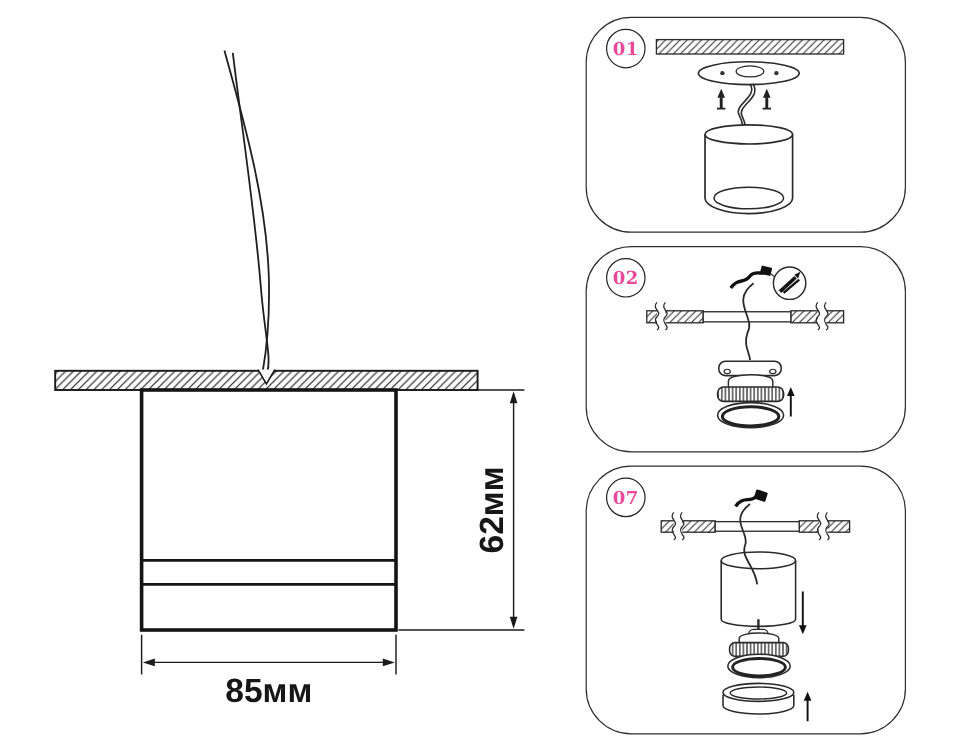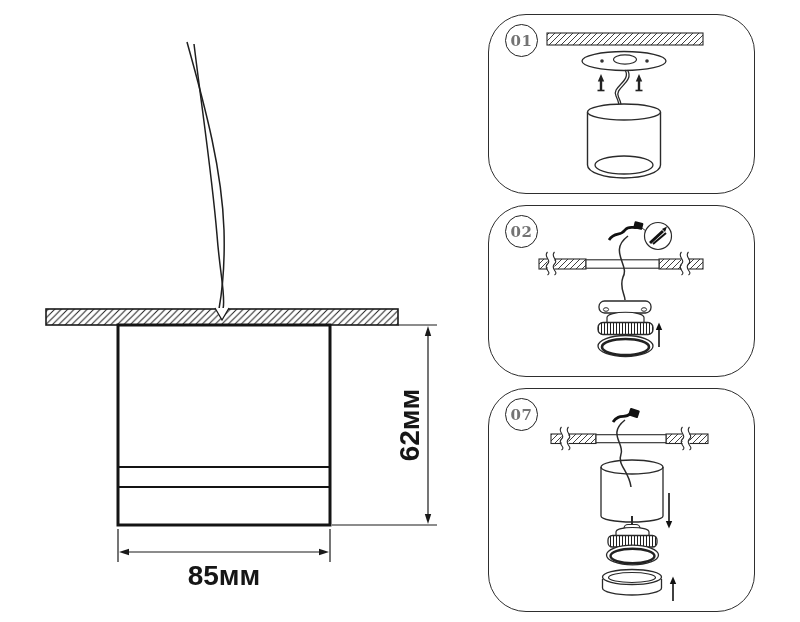--- a/index.html
+++ b/index.html
@@ -9,21 +9,21 @@
   }
   .panel{
     position:absolute;left:488px;width:267px;background:#fff;
     border:1.6px solid #2e2e2e;border-radius:38px;box-sizing:border-box;
   }
   .panel svg{position:absolute;left:0;top:0;}
   .badge{
     position:absolute;left:16px;top:9px;width:31px;height:31px;
     border:1.7px solid #222;border-radius:50%;
     display:flex;align-items:center;justify-content:center;
-    font-family:"DejaVu Serif", serif;font-weight:bold;font-size:15px;color:#737373;
+    font-family:"DejaVu Serif", serif;font-weight:bold;font-size:15px;color:#ec4899;
     background:#fff;z-index:2;letter-spacing:.5px;
   }
   .dim-text{font-family:"Liberation Sans", sans-serif;font-weight:bold;fill:#161616;}
 </style>
 </head>
 <body>
 
 <div id="stage">
 
   

